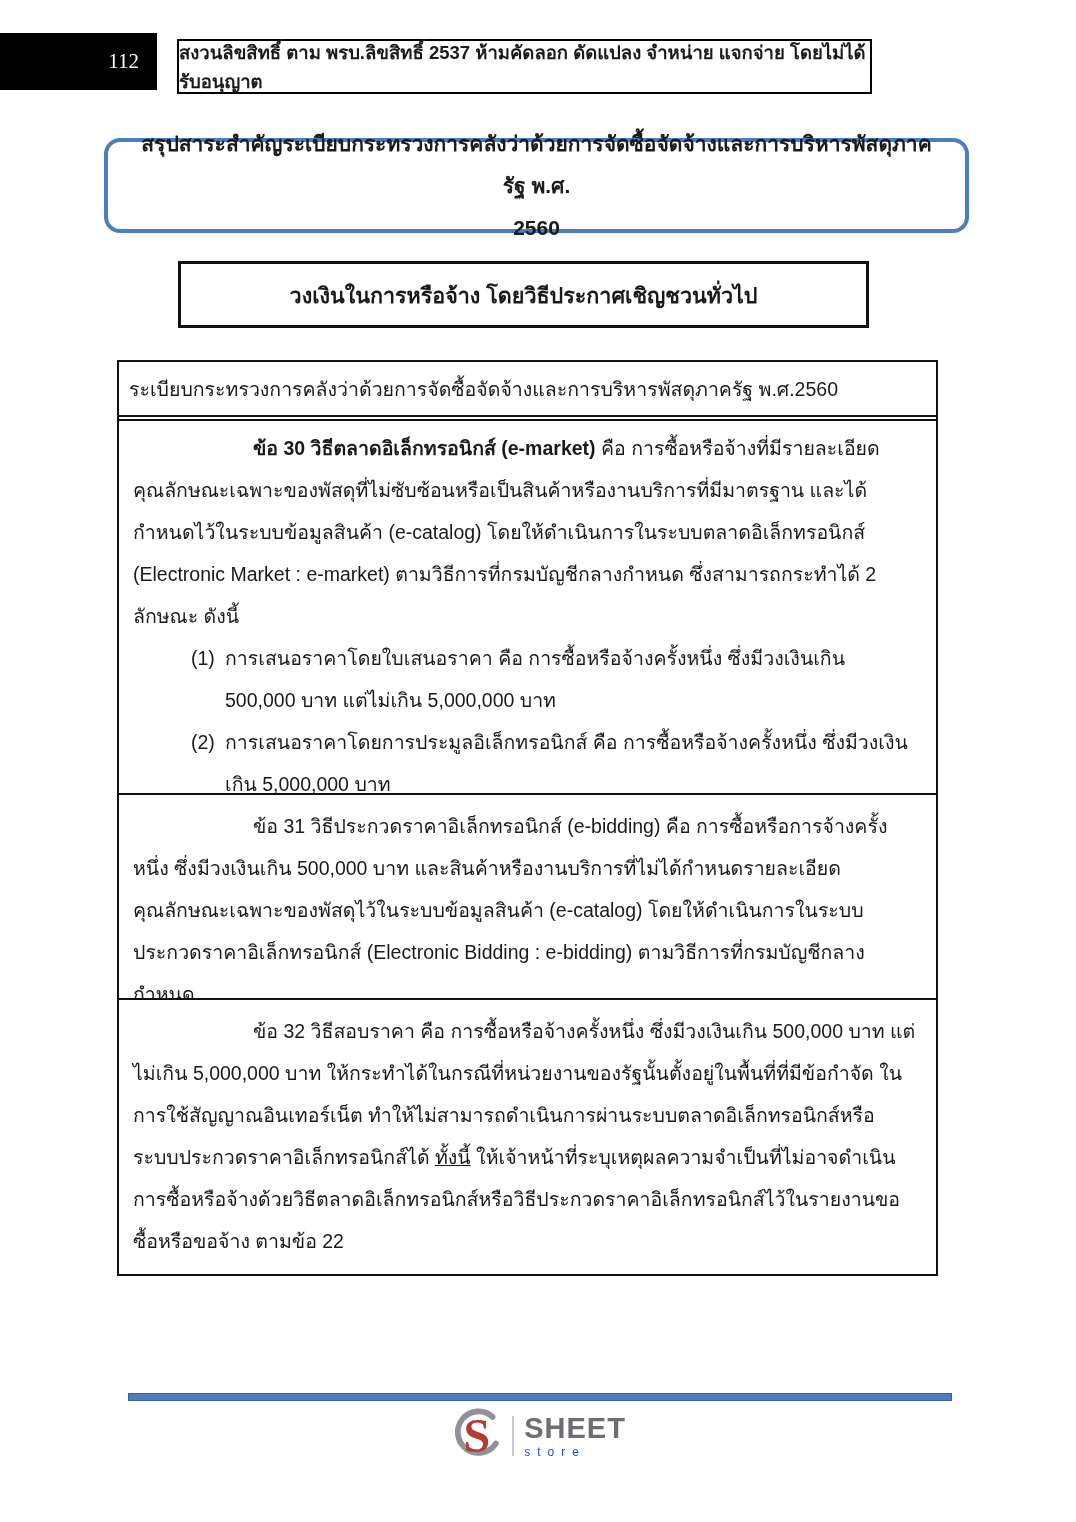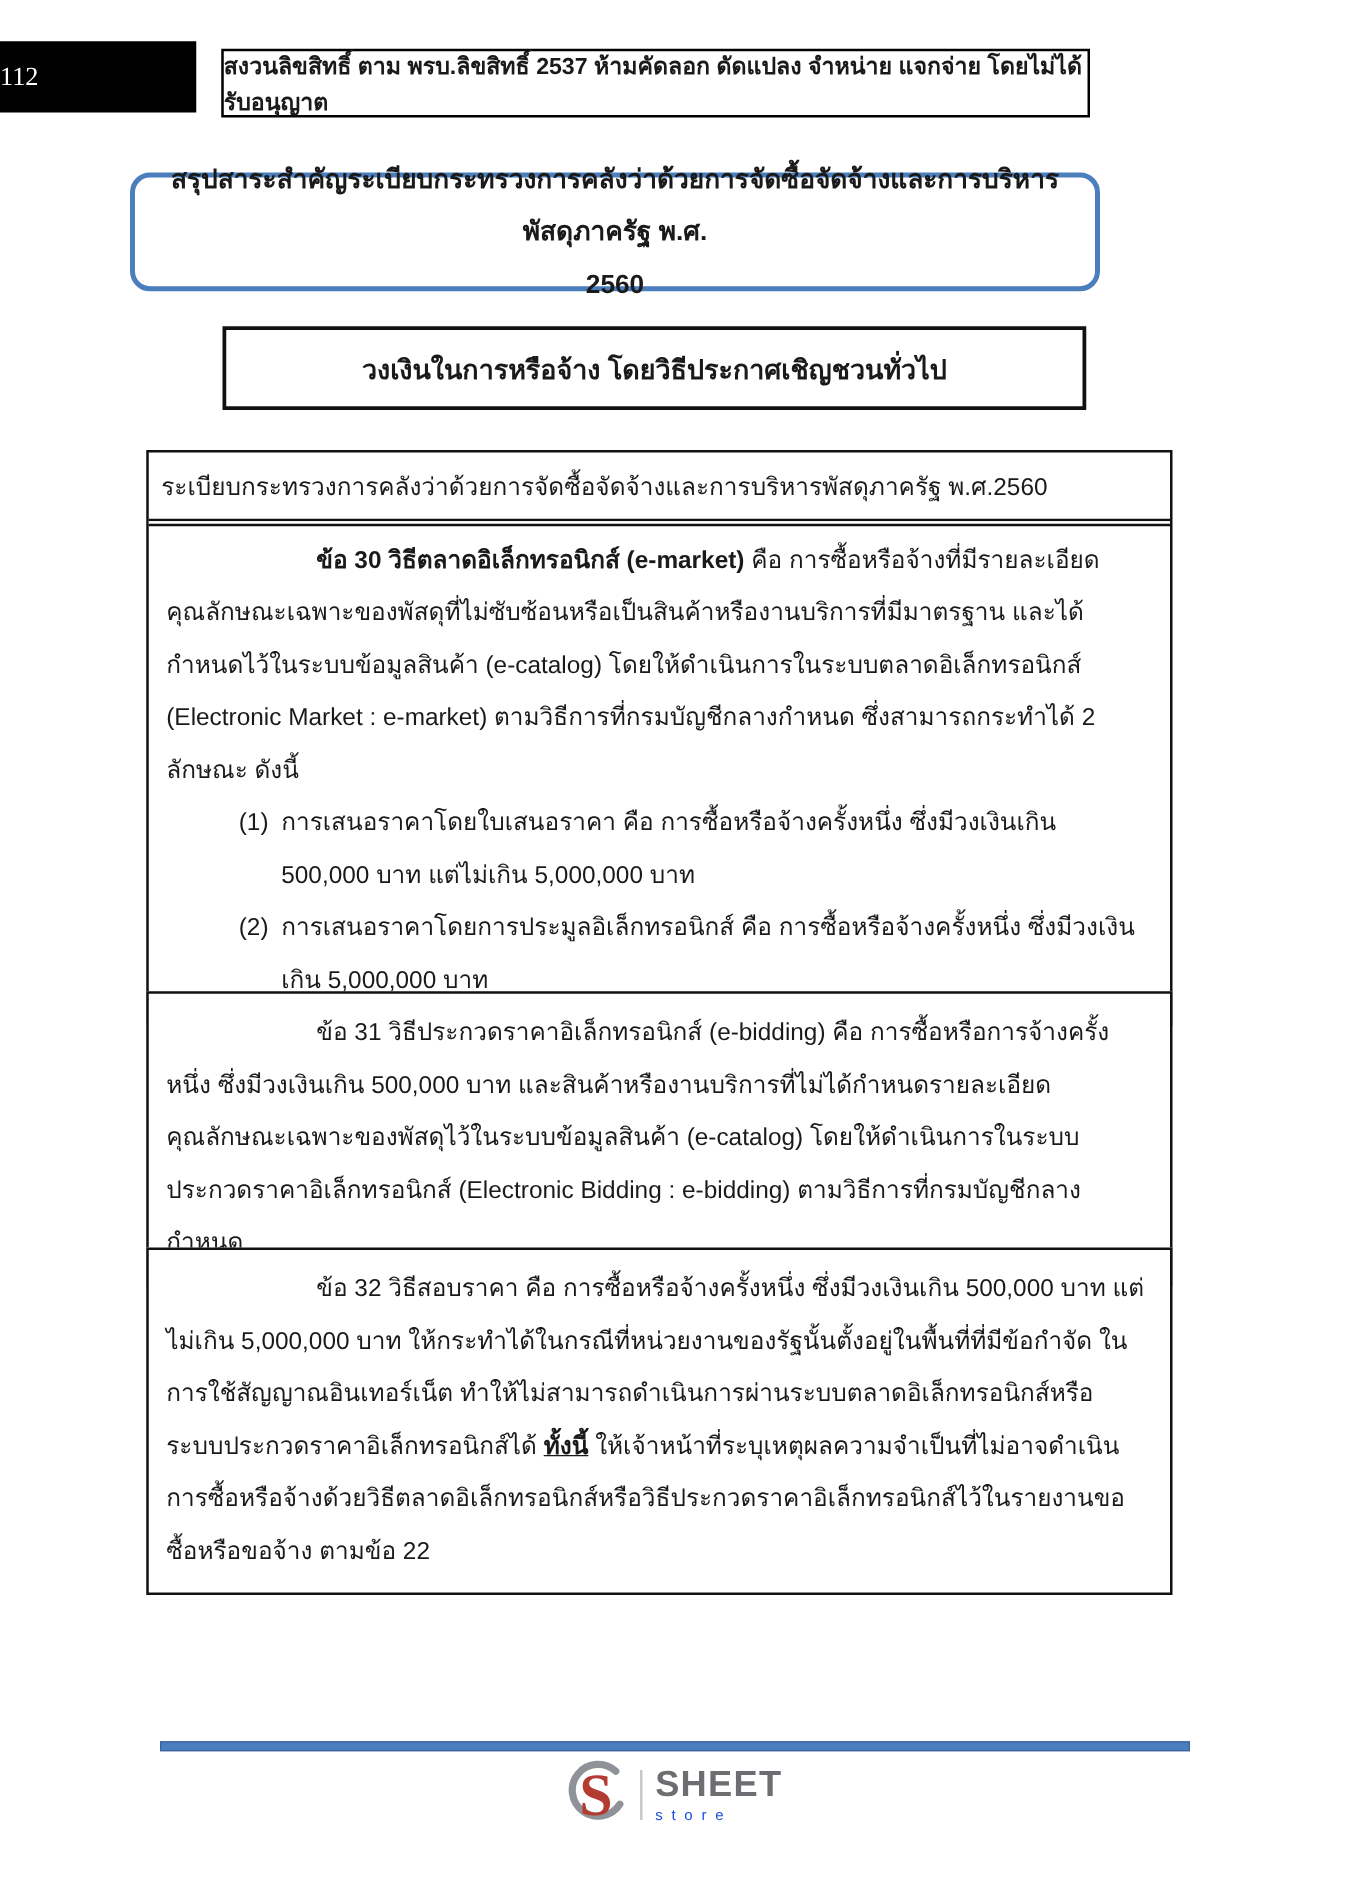--- a/index.html
+++ b/index.html
@@ -3,31 +3,31 @@
 <meta charset="utf-8">
 <style>
   html,body{margin:0;padding:0;background:#ffffff;}
   body{
     width:1076px;height:1522px;position:relative;
     font-family:"Liberation Sans",sans-serif;color:#1a1a1a;
   }
   
   .pagenum-box{
     position:absolute;left:0;top:33px;width:157px;height:57px;background:#000;
-    display:flex;align-items:center;justify-content:flex-start;padding-right:18px;
+    display:flex;align-items:center;justify-content:flex-end;padding-right:18px;
     box-sizing:border-box;color:#fff;font-family:"Liberation Serif",serif;font-size:21px;
   }
   .copyright-box{
     position:absolute;left:177px;top:39px;width:695px;height:55px;border:2px solid #000;
     box-sizing:border-box;display:flex;align-items:center;justify-content:center;
     font-size:18.5px;color:#1a1a1a;font-weight:bold;
   }
   
   .title-box{
-    position:absolute;left:104px;top:138px;width:776px;height:95px;box-sizing:border-box;
+    position:absolute;left:104px;top:138px;width:865px;height:95px;box-sizing:border-box;
     border:4px solid #4a7ebd;border-radius:16px;background:#fff;
     display:flex;flex-direction:column;align-items:center;justify-content:center;
     font-weight:bold;font-size:21px;line-height:42px;text-align:center;padding:0 26px;
   }
   .subtitle-box{
     position:absolute;left:178px;top:261px;width:691px;height:67px;box-sizing:border-box;
     border:3px solid #111;display:flex;align-items:center;justify-content:center;
     font-weight:bold;font-size:21.5px;text-align:center;
   }
   
@@ -40,21 +40,21 @@
   }
   .sec-sep{height:2px;background:#fff;}
   .sec-body{
     border-top:2px solid #111;padding:6px 16px 14px 14px;line-height:42px;
   }
   .sec-body.noheader{border-top:none;padding:10px 16px 12px 14px;}
   p.para{margin:0;text-indent:120px;}
   .list-item{position:relative;padding-left:92px;margin:0;}
   .li-num{position:absolute;left:58px;top:0;}
   .bold{font-weight:bold;}
-  .bold-u{font-weight:bold;text-decoration:underline;}
+  .bold-u{font-weight:normal;text-decoration:underline;}
   
   .footer-rule{
     position:absolute;left:128px;top:1393px;width:824px;height:8px;
     background:#4a7ebd;border:1px solid #3a62a0;box-sizing:border-box;
   }
   .logo{
     position:absolute;left:0;top:1406px;width:1076px;height:60px;
     display:flex;align-items:center;justify-content:center;gap:10px;
   }
   .logo-s{width:52px;height:58px;flex:0 0 auto;}

